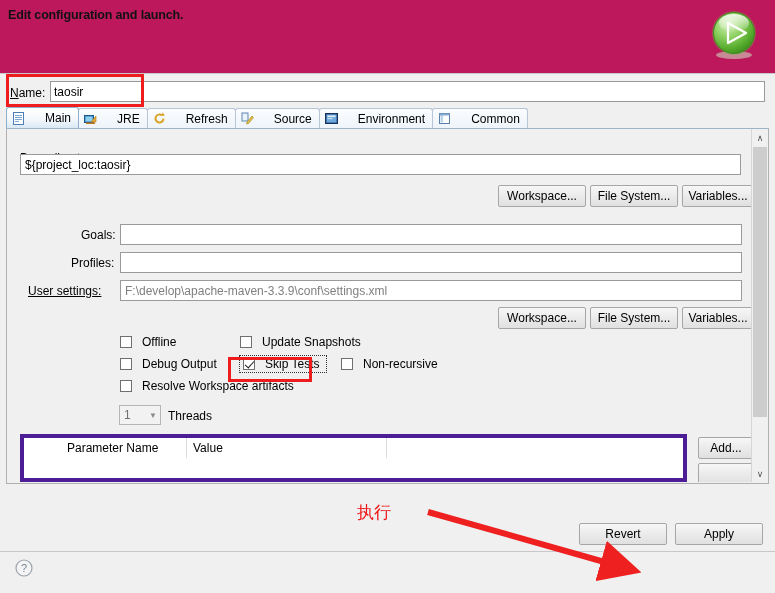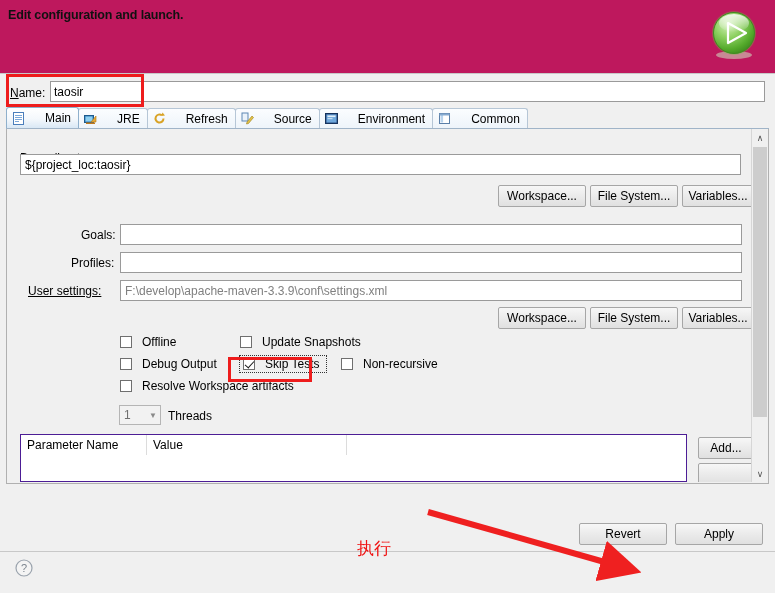--- a/index.html
+++ b/index.html
@@ -220,22 +220,23 @@
     width: 14px;
     text-align: center;
     font-size: 8px;
     color: #8a8a8a;
   }
 
   
   #param-table {
     position: absolute;
     box-sizing: border-box;
-    border: 1px solid #4c1d95;
+    border: 4px solid #4c1d95;
     background: #ffffff;
+    padding-left: 37px;
   }
   #param-table .hdr {
     display: flex;
     height: 20px;
     align-items: center;
     font-size: 12px;
   }
   #param-table .hdr .col {
     height: 100%;
     display: flex;
@@ -301,21 +302,20 @@
   }
   #anno-name-rect { left: 6px; top: 74px; width: 138px; height: 33px; }
   #anno-skip-rect { left: 228px; top: 357px; width: 84px; height: 25px; }
   #anno-text {
     position: absolute;
     left: 357px; top: 501px;
     font-size: 17px;
     color: #f01414;
     font-family: "DejaVu Sans", sans-serif;
     z-index: 50;
-    margin-top: 36px;
   }
   #anno-arrow {
     position: absolute;
     left: 420px; top: 495px;
     width: 230px; height: 90px;
     z-index: 49;
     pointer-events: none;
   }
 </style>
 </head>

